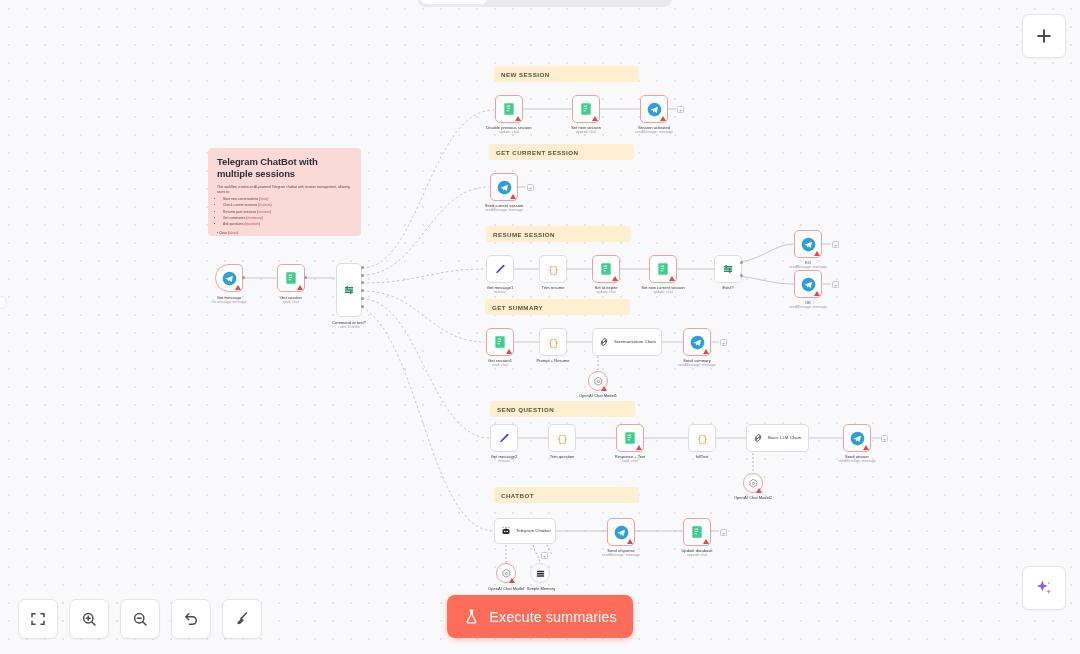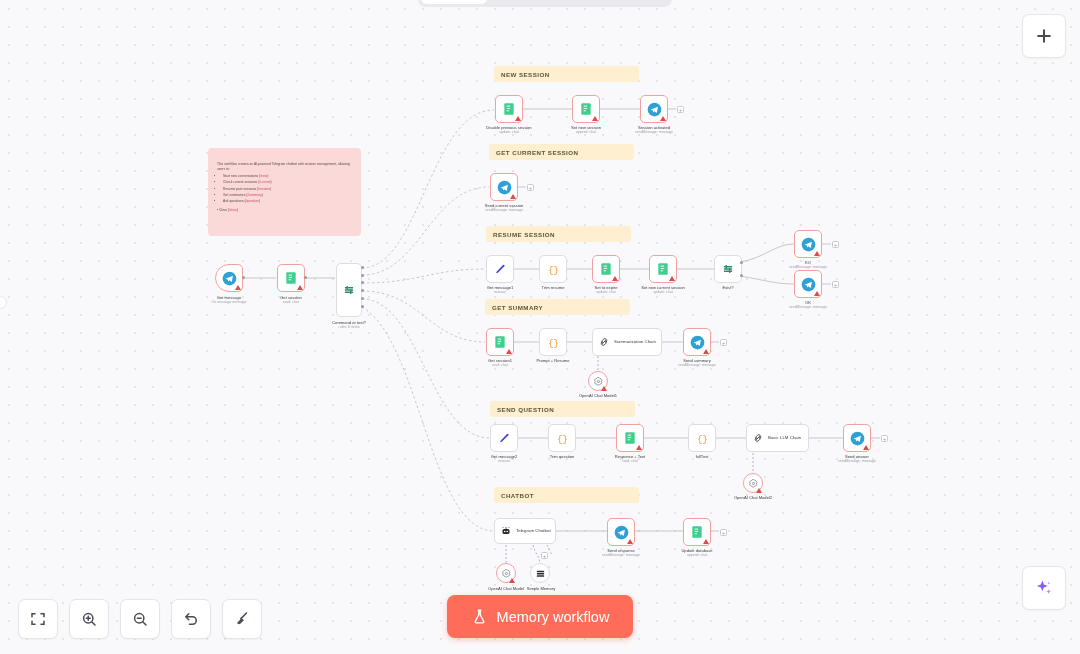--- a/index.html
+++ b/index.html
@@ -221,20 +221,21 @@
 
   <div class="tabbar">
     <div class="tab active">Editor</div>
     <div class="tab">Executions</div>
     <div class="tab">Evaluations</div>
   </div>
 
   <div class="handle-left"></div>
 
   <div id="sticky-note">
+    <div class="st-title">Telegram ChatBot with multiple sessions</div>
     <div class="st-body">
       <div>This workflow creates an AI-powered Telegram chatbot with session management, allowing users to:</div>
       <ul>
         <li><span>Start new conversations (</span><span class="cmd">/new</span><span>)</span></li>
         <li><span>Check current sessions (</span><span class="cmd">/current</span><span>)</span></li>
         <li><span>Resume past sessions (</span><span class="cmd">/resume</span><span>)</span></li>
         <li><span>Get summaries (</span><span class="cmd">/summary</span><span>)</span></li>
         <li><span>Ask questions (</span><span class="cmd">/question</span><span>)</span></li>
       </ul>
       <div class="st-foot"><span>• Clear (</span><span class="cmd">/clear</span><span>)</span></div>
@@ -572,16 +573,16 @@
           <path d="M18 4l-7.5 7.5" stroke="#4a4a56" stroke-width="2" stroke-linecap="round"></path>
           <path d="M11.5 10.5l3 3L9 19l-4-1.5z" fill="#4a4a56"></path>
         </svg>
     </div>
   </div>
 
   <button id="execute-workflow-button">
     <svg width="17" height="17" viewBox="0 0 24 24">
         <path d="M10 3h4M11 3v6.5L6 19a1.4 1.4 0 001.2 2h9.6A1.4 1.4 0 0018 19l-5-9.5V3" fill="none" stroke="#fff" stroke-width="1.9" stroke-linecap="round" stroke-linejoin="round"></path>
       </svg>
-    <span>Memory workflow</span>
+    <span>Execute summaries</span>
   </button>
 
 </div>
 
 </body></html>

